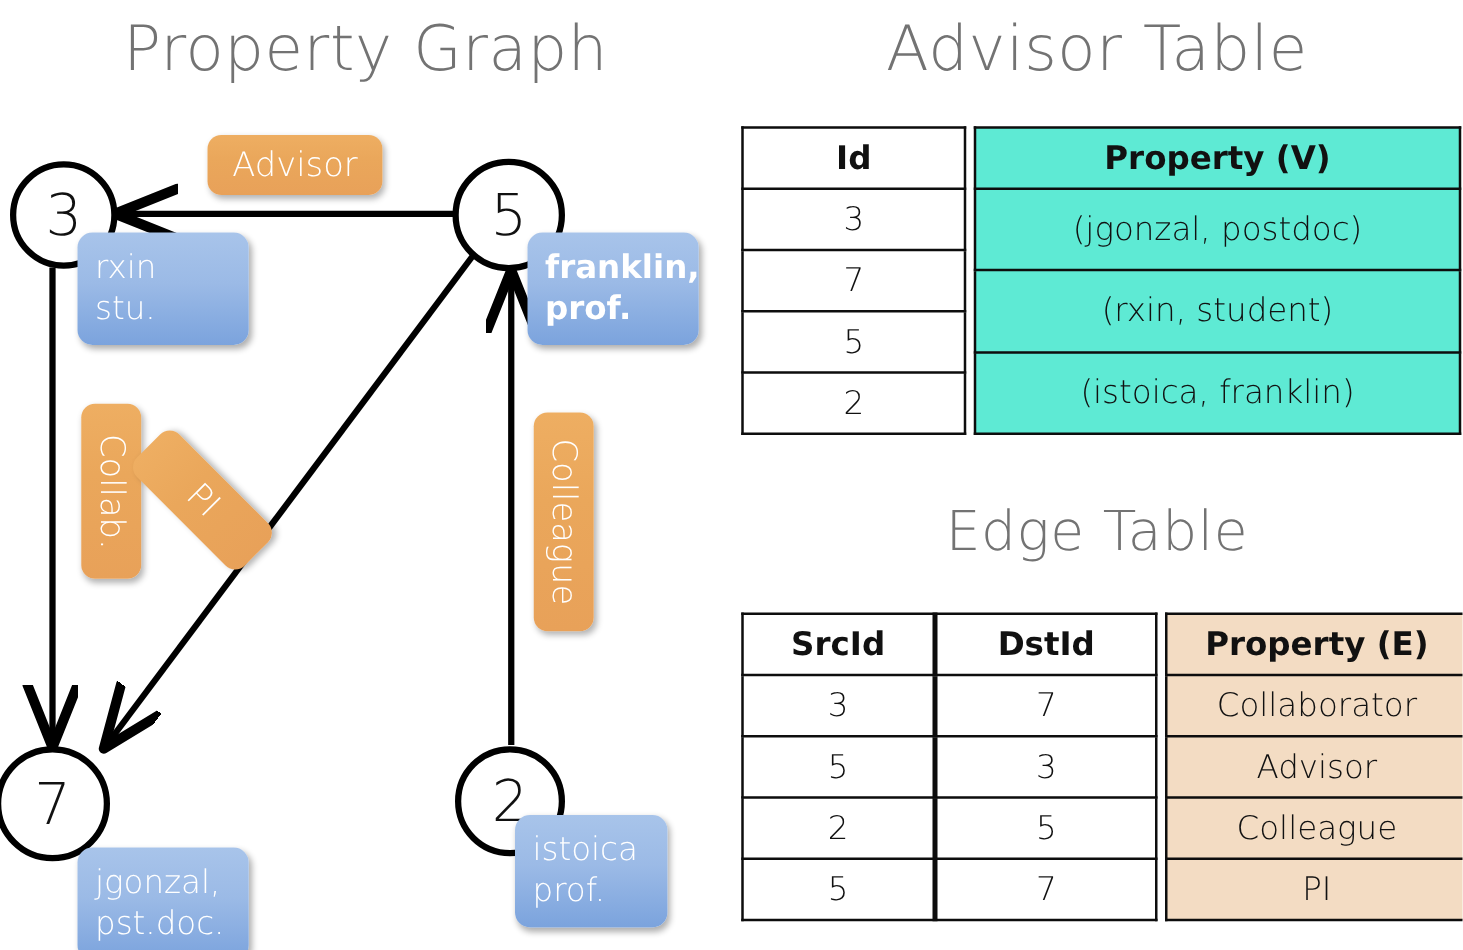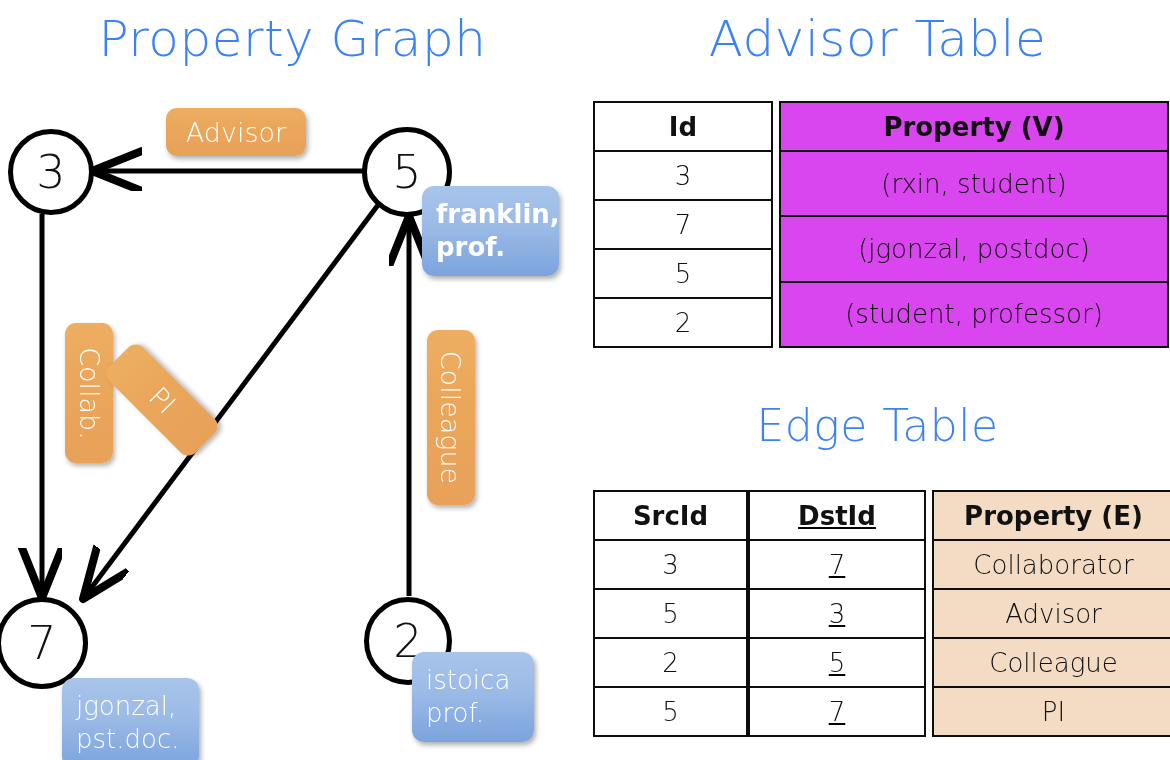--- a/index.html
+++ b/index.html
@@ -15,21 +15,21 @@
     font-family: "Liberation Sans", sans-serif;
     color: #000000;
   }
 
   
   .title {
     position: absolute;
     font-family: "DejaVu Sans", sans-serif;
     font-weight: 300;
     letter-spacing: 0.5px;
-    color: #3b82f6;
+    color: #737373;
     white-space: nowrap;
     line-height: 1;
   }
   #title-property-graph {
     left: 0; top: 14px;
     width: 585px;
     text-align: center;
     font-size: 50px;
   }
   #title-vertex-table {
@@ -164,26 +164,26 @@
   }
   table.grid th {
     font-weight: bold;
     font-size: 26px;
   }
 
   
   #vertex-table-wrap { left: 593px; top: 101px; }
   #vertex-id-table { width: 180px; margin-right: 6px; }
   #vertex-prop-table { width: 390px; }
-  #vertex-prop-table th, #vertex-prop-table td { background: #d946ef; }
+  #vertex-prop-table th, #vertex-prop-table td { background: #5eead4; }
 
   
   #edge-table-wrap { left: 593px; top: 490px; }
   #edge-src-table { width: 155px; }
-  #edge-dst-table { width: 178px; text-decoration: underline; }
+  #edge-dst-table { width: 178px; }
   #edge-prop-table { width: 243px; margin-left: 6px; }
   #edge-prop-table th, #edge-prop-table td { background: #f3dcc3; }
   #edge-prop-table td { font-size: 26px; }
 </style>
 </head>
 <body>
 
 <div class="title" id="title-property-graph">Property Graph</div>
 <div class="title" id="title-vertex-table">Advisor Table</div>
 <div class="title" id="title-edge-table">Edge Table</div>
@@ -225,20 +225,22 @@
   <div class="node" id="node-5">
     <span class="node-label">5</span>
   </div>
   <div class="node" id="node-7">
     <span class="node-label">7</span>
   </div>
   <div class="node" id="node-2">
     <span class="node-label">2</span>
   </div>
 
+  <div class="prop-box" id="prop-rxin">rxin
+stu.</div>
   <div class="prop-box" id="prop-franklin">franklin,
 prof.</div>
   <div class="prop-box" id="prop-jgonzal">jgonzal,
 pst.doc.</div>
   <div class="prop-box" id="prop-istoica">istoica
 prof.</div>
 </div>
 
 <div class="tbl-wrap" id="vertex-table-wrap">
   <table class="grid" id="vertex-id-table">
@@ -264,27 +266,27 @@
   </table>
 
   <table class="grid" id="vertex-prop-table">
     <thead>
       <tr>
         <th>Property (V)</th>
       </tr>
     </thead>
     <tbody>
       <tr>
+        <td>(jgonzal, postdoc)</td>
+      </tr>
+      <tr>
         <td>(rxin, student)</td>
       </tr>
       <tr>
-        <td>(jgonzal, postdoc)</td>
-      </tr>
-      <tr>
-        <td>(student, professor)</td>
+        <td>(istoica, franklin)</td>
       </tr>
     </tbody>
   </table>
 </div>
 
 <div class="tbl-wrap" id="edge-table-wrap">
   <table class="grid" id="edge-src-table">
     <thead>
       <tr>
         <th>SrcId</th>

